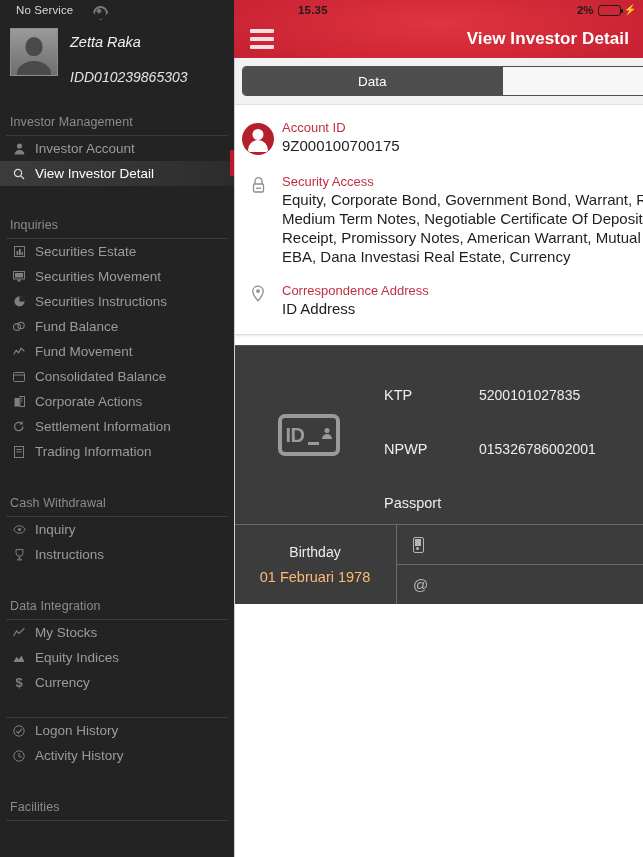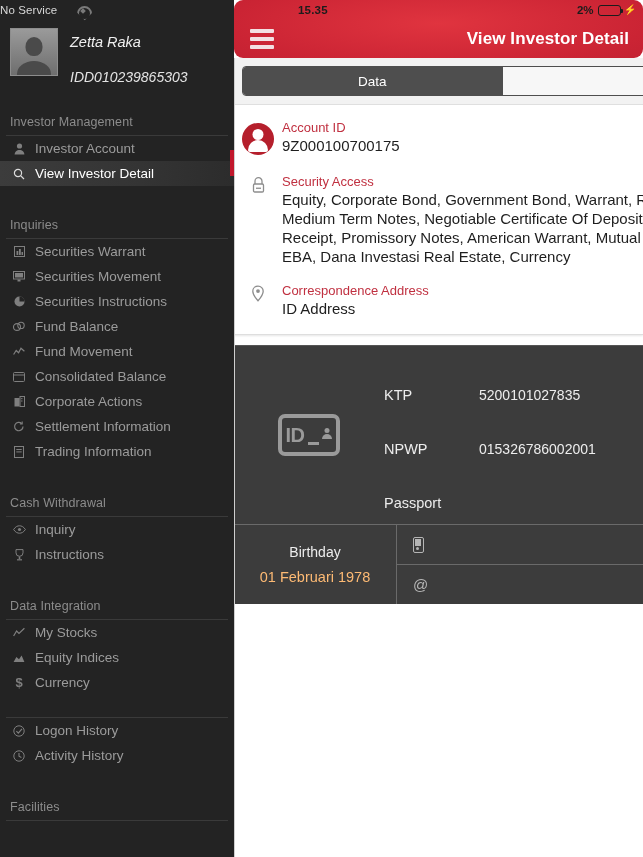--- a/index.html
+++ b/index.html
@@ -22,21 +22,21 @@
     min-width: 234px;
     height: 857px;
     background: #232323;
     position: relative;
     overflow: hidden;
   }
   .sb-statusbar {
     height: 20px;
     display: flex;
     align-items: center;
-    padding-left: 0;
+    padding-left: 16px;
     background: #232323;
     gap: 12px;
   }
   .sb-statusbar .carrier {
     font-size: 11.5px;
     color: #d8d8d8;
     letter-spacing: .1px;
   }
   .wifi-icon {
     margin-left: 7px;
@@ -170,21 +170,20 @@
     height: 857px;
     position: relative;
     background: #ffffff;
     overflow: hidden;
   }
   .topbar {
     height: 58px;
     background:
       radial-gradient(120% 180% at 50% 40%, #e0343f 0%, #cb2434 42%, #a8192b 100%);
     position: relative;
-    border-radius: 9px;
   }
   .status-row {
     height: 20px;
     display: flex;
     align-items: center;
     position: relative;
     padding: 0 10px;
   }
   .status-time {
     position: absolute;
@@ -539,21 +538,21 @@
 
       <div class="sb-item">
         <span class="sb-ico">
           <svg width="11" height="11" viewBox="0 0 11 11">
               <rect x="0.5" y="0.5" width="10" height="10" fill="none" stroke="currentColor" stroke-width="1"></rect>
               <rect x="2.5" y="5" width="1.8" height="4" fill="currentColor"></rect>
               <rect x="5" y="3" width="1.8" height="6" fill="currentColor"></rect>
               <rect x="7.5" y="6" width="1.5" height="3" fill="currentColor"></rect>
             </svg>
         </span>
-        <span class="sb-label">Securities Warrant</span>
+        <span class="sb-label">Securities Estate</span>
       </div>
       <div class="sb-item">
         <span class="sb-ico">
           <svg width="12" height="11" viewBox="0 0 12 11">
               <rect x="0.5" y="0.5" width="11" height="7.5" fill="none" stroke="currentColor" stroke-width="1"></rect>
               <rect x="2" y="2" width="8" height="4.5" fill="currentColor"></rect>
               <rect x="4.5" y="8.5" width="3" height="2" fill="currentColor"></rect>
             </svg>
         </span>
         <span class="sb-label">Securities Movement</span>

